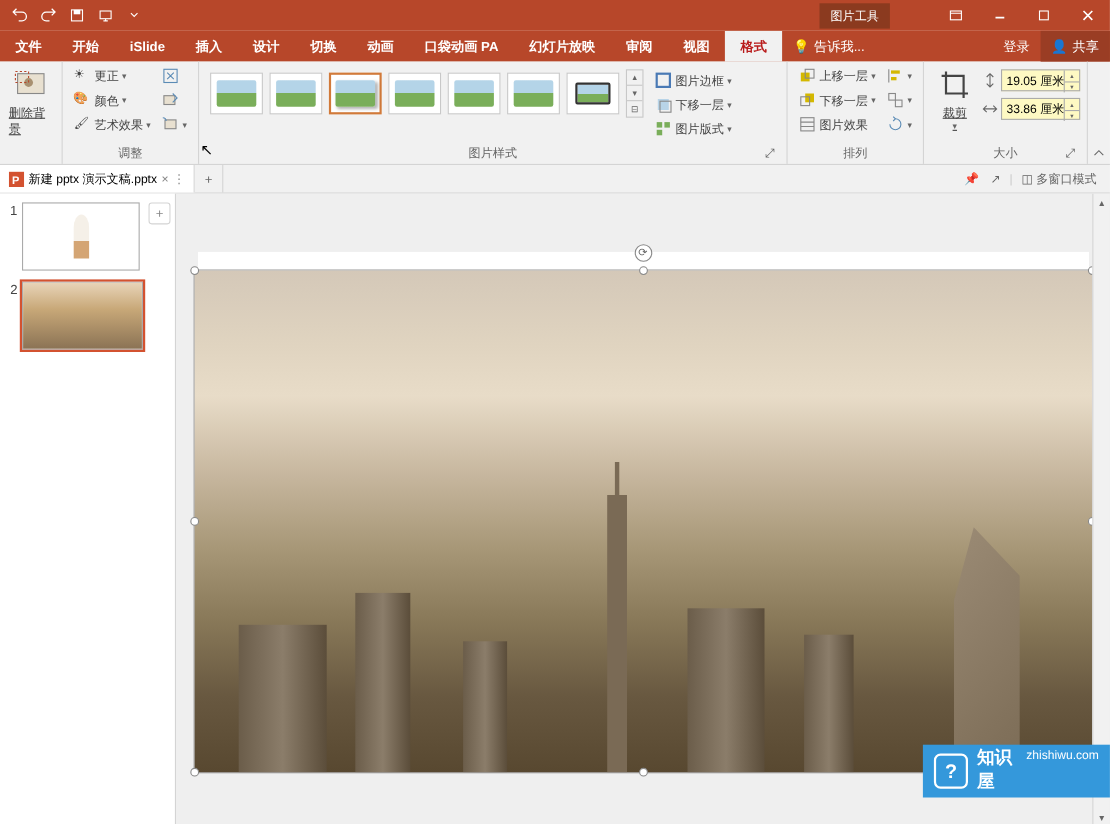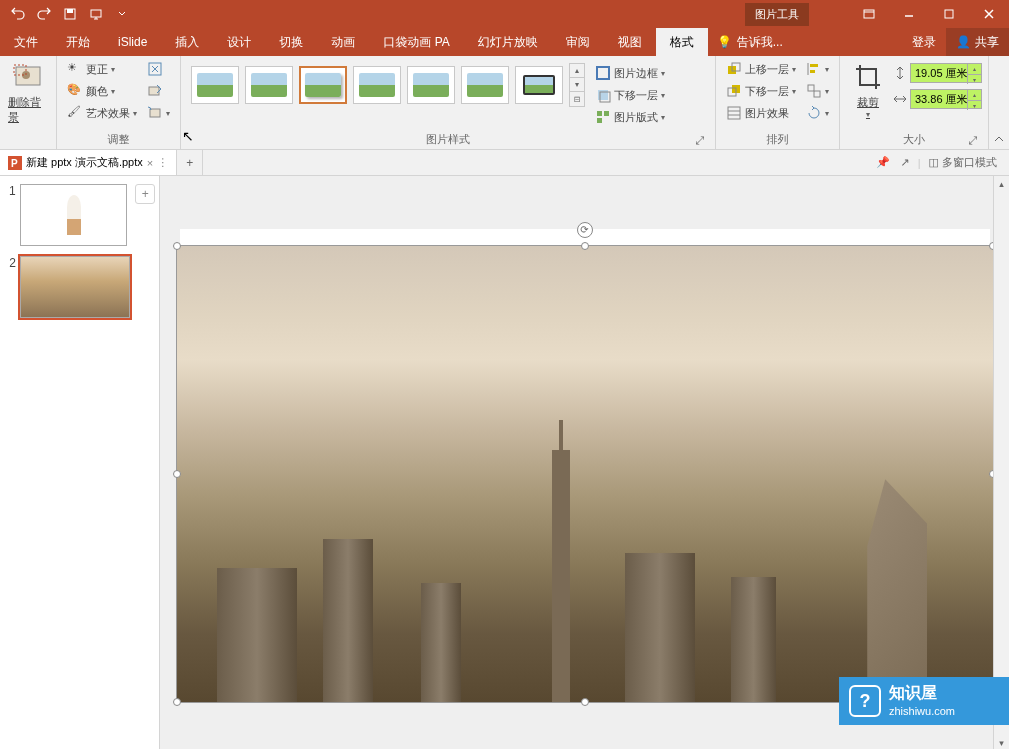--- a/index.html
+++ b/index.html
@@ -9,22 +9,22 @@
 .titlebar { height: 28px; background: #B7472A; color: #fff; display: flex; align-items: center; position: relative; }
 .qat { display: flex; align-items: center; gap: 2px; padding-left: 6px; }
 .qat-btn { width: 24px; height: 24px; display: flex; align-items: center; justify-content: center; color: #fff; cursor: pointer; }
 .title-text { position: absolute; left: 50%; transform: translateX(-50%); color: #fff; font-size: 12px; white-space: nowrap; }
 .title-right { margin-left: auto; display: flex; align-items: center; padding-left: 21px; }
 .contextual-tab { background: #8B3A1F; padding: 4px 10px; font-size: 11px; margin-right: 40px; }
 .win-btn { width: 40px; height: 28px; display: flex; align-items: center; justify-content: center; color: #fff; cursor: pointer; }
 
 
 .tabs { height: 28px; background: #B7472A; display: flex; align-items: stretch; color: #fff; font-size: 12px; }
-.tab { padding: 0 14px; display: flex; align-items: center; cursor: pointer; }
-.tab.format-active { background: #F1F1F1; color: #000000; }
+.tab { padding: 0 14px; display: flex; align-items: center; cursor: pointer; font-weight: bold; }
+.tab.format-active { background: #F1F1F1; color: #b91c1c; }
 .tell-me { display: flex; align-items: center; padding: 0 10px; gap: 4px; }
 .login-share { margin-left: auto; display: flex; align-items: center; }
 .login { padding: 0 10px; }
 .share { background: #9A3D24; padding: 0 10px; display: flex; align-items: center; gap: 4px; height: 100%; }
 
 
 .ribbon { height: 94px; background: #F1F1F1; border-bottom: 1px solid #D4D4D4; display: flex; }
 .group { border-right: 1px solid #D4D4D4; padding: 3px 6px 0 6px; display: flex; flex-direction: column; position: relative; }
 .group-label { text-align: center; font-size: 11px; color: #666; padding: 2px 0; margin-top: auto; position: relative; }
 .group-launcher { position: absolute; right: 2px; bottom: 2px; width: 14px; height: 14px; display: flex; align-items: center; justify-content: center; color: #666; cursor: pointer; }
@@ -41,21 +41,21 @@
 .gallery { display: flex; align-items: center; gap: 6px; padding: 4px; }
 .style-thumb { width: 48px; height: 38px; background: #fff; border: 1px solid #C8C8C8; display: flex; align-items: center; justify-content: center; cursor: pointer; }
 .style-thumb.selected { border: 2px solid #D17A3A; }
 .thumb-inner { width: 36px; height: 24px; background: linear-gradient(to bottom, #B4D4E8 50%, #7AAE5A 50%); border-radius: 2px; }
 .thumb-inner.bordered { border: 2px solid #333; width:32px; height:20px; }
 .gallery-more { width: 16px; display: flex; flex-direction: column; border: 1px solid #C8C8C8; }
 .gallery-more div { height: 14px; display:flex; align-items:center; justify-content:center; font-size:8px; color:#666; cursor:pointer; border-bottom:1px solid #C8C8C8; }
 .gallery-more div:last-child { border-bottom:none; }
 
 .size-input { display: flex; align-items: center; gap: 2px; }
-.size-box { width: 72px; height: 20px; border: 1px solid #ABABAB; background: #bef264; display: flex; align-items: center; padding: 0 4px; font-size: 11px; position: relative; }
+.size-box { width: 72px; height: 20px; border: 1px solid #ABABAB; background: #fef9c3; display: flex; align-items: center; padding: 0 4px; font-size: 11px; position: relative; }
 .spinner { width: 14px; height: 20px; border-left: 1px solid #ABABAB; position:absolute; right:0; top:0; display:flex; flex-direction:column; }
 .spinner div { flex:1; display:flex; align-items:center; justify-content:center; font-size:6px; color:#666; border-bottom:1px solid #ABABAB; cursor:pointer; }
 .spinner div:last-child{border:none;}
 
 
 .doc-tabs { height: 26px; background: #F1F1F1; border-bottom: 1px solid #D4D4D4; display: flex; align-items: stretch; }
 .doc-tab { display: flex; align-items: center; gap: 4px; padding: 0 8px; border-right: 1px solid #D4D4D4; background: #fff; font-size: 11px; cursor: pointer; }
 .doc-tab-add { width: 26px; display: flex; align-items: center; justify-content: center; color: #666; cursor: pointer; border-right:1px solid #D4D4D4; }
 .doc-tabs-right { margin-left: auto; display: flex; align-items: center; gap: 6px; padding-right: 10px; color: #666; font-size: 11px; }
 .doc-tabs-right .ico-btn { cursor:pointer; padding:2px; }
@@ -99,21 +99,21 @@
 
 .sel-handle { position: absolute; width: 8px; height: 8px; background: #fff; border: 1px solid #888; border-radius: 50%; }
 .h-nw { left:-4px; top:-4px; } .h-n { left:50%; top:-4px; margin-left:-4px; } .h-ne { right:-4px; top:-4px; }
 .h-w { left:-4px; top:50%; margin-top:-4px; } .h-e { right:-4px; top:50%; margin-top:-4px; }
 .h-sw { left:-4px; bottom:-4px; } .h-s { left:50%; bottom:-4px; margin-left:-4px; } .h-se { right:-4px; bottom:-4px; }
 .rotate-handle { position:absolute; left:50%; top:-24px; margin-left:-8px; width:16px; height:16px; border:1px solid #888; border-radius:50%; background:#fff; display:flex; align-items:center; justify-content:center; font-size:10px; color:#666; cursor:pointer; }
 
 
 .watermark { position: absolute; right: 0; bottom: 24px; width: 170px; height: 48px; background: #3498DB; display: flex; align-items: center; padding: 0 10px; gap: 8px; color: #fff; font-size: 11px; cursor:pointer; }
 .wm-icon { width: 32px; height: 32px; border: 2px solid #fff; border-radius: 6px; display: flex; align-items: center; justify-content: center; font-size: 18px; font-weight: bold; }
-.wm-text { display: flex; flex-direction: column; line-height: 1.3; }
+.wm-text { display: flex; flex-direction: row; line-height: 1.3; }
 .wm-text .cn { font-size: 16px; font-weight: bold; }
 
 .cursor-arrow { position:absolute; left:182px; top:128px; font-size:14px; color:#000; pointer-events:none; z-index:100; }
 
 svg { display: block; }
 </style>
 </head>
 <body>
 
 <div class="titlebar">

